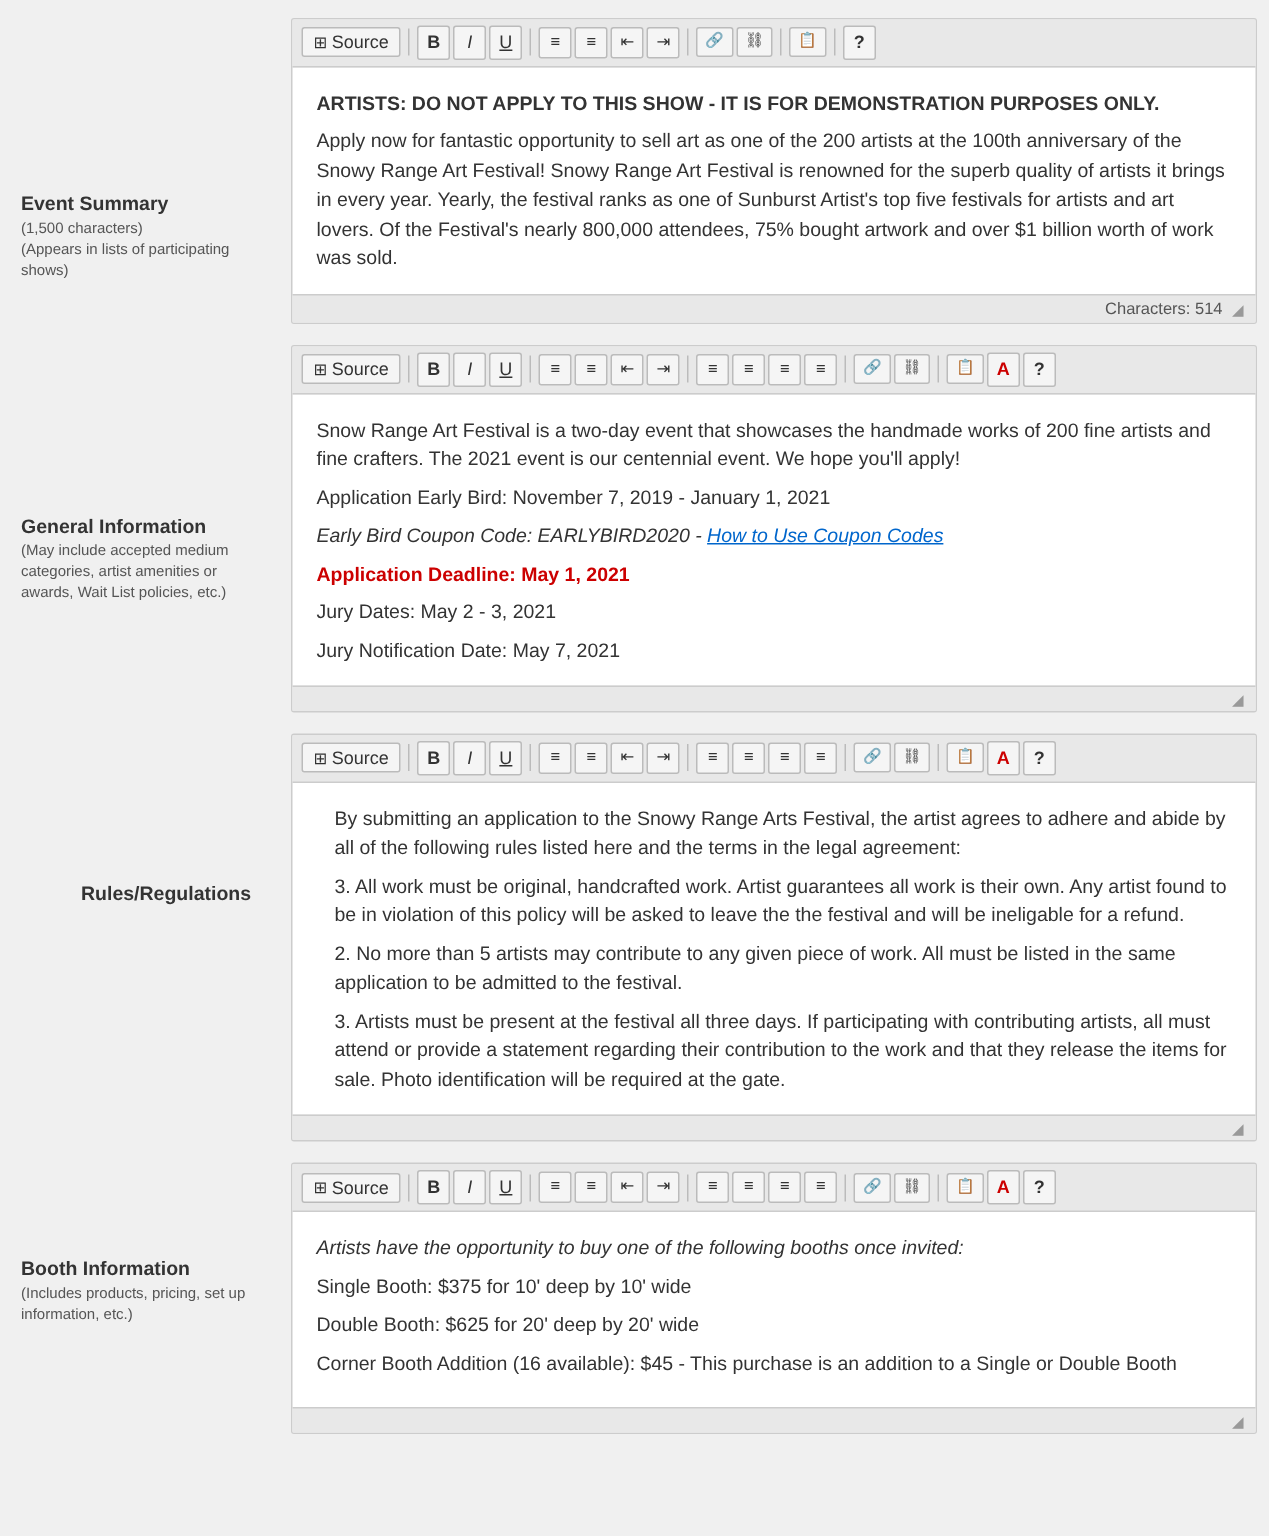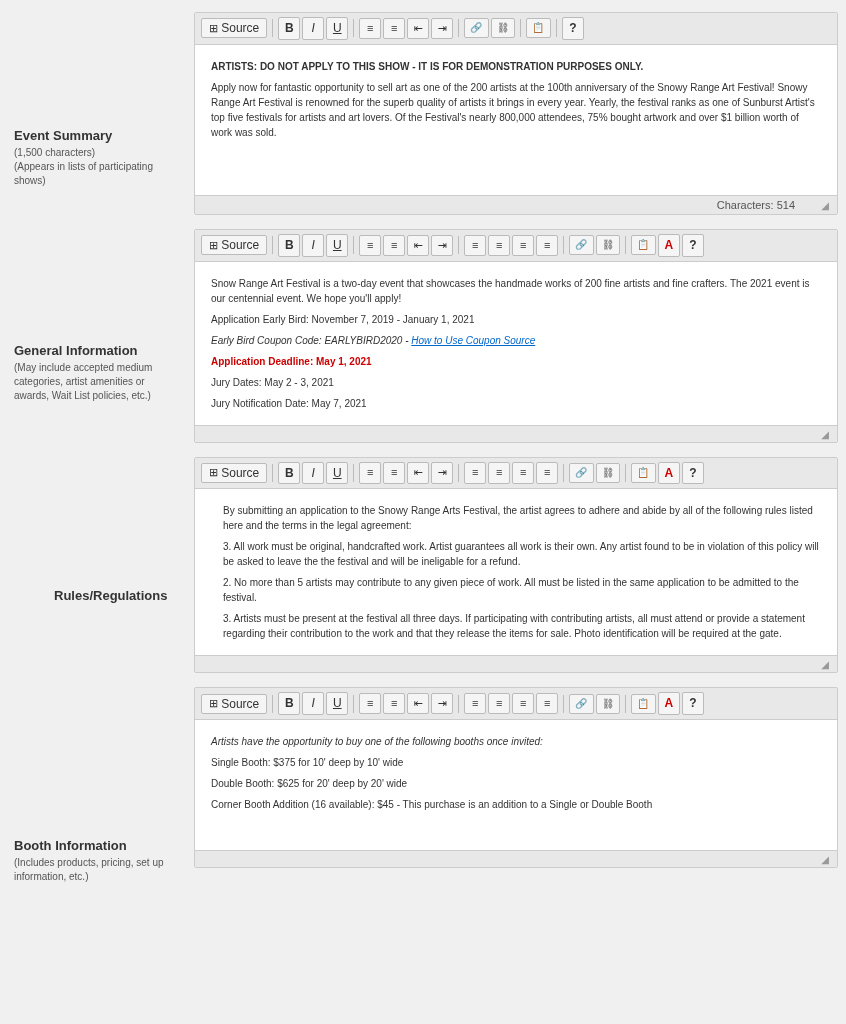--- a/index.html
+++ b/index.html
@@ -88,35 +88,35 @@
       height: 18px;
       background: #bbb;
       margin: 0 3px;
     }
     .toolbar-bold { font-weight: bold; }
     .toolbar-italic { font-style: italic; }
     .toolbar-underline { text-decoration: underline; }
     .editor-body {
       padding: 14px 16px;
       min-height: 80px;
-      font-size: 10px;
+      font-size: 13px;
       line-height: 1.5;
       color: #333;
     }
     .editor-footer {
       background: #e8e8e8;
       border-top: 1px solid #ccc;
       padding: 3px 8px;
       text-align: right;
       font-size: 11px;
       color: #555;
       display: flex;
       justify-content: flex-end;
       align-items: center;
-      gap: 24px;
+      gap: 4px;
     }
     .resize-handle {
       width: 10px;
       height: 10px;
       color: #999;
       font-size: 10px;
       cursor: se-resize;
     }
     .content-bold { font-weight: bold; }
     .content-italic { font-style: italic; }
@@ -209,21 +209,21 @@
         <button class="toolbar-btn" style="font-size:10px;">⛓</button>
         <div class="toolbar-sep"></div>
         <button class="toolbar-btn" style="font-size:10px;">📋</button>
         <button class="toolbar-btn" style="font-weight:bold; color:#cc0000;">A</button>
         <button class="toolbar-btn" style="font-weight:bold;">?</button>
       </div>
       <div class="editor-body" style="min-height: 160px;">
         <p class="content-para">Snow Range Art Festival is a two-day event that showcases the handmade works of 200 fine artists and fine crafters. The 2021 event is our centennial event. We hope you'll apply!</p>
         <p class="content-para">Application Early Bird: November 7, 2019 - January 1, 2021</p>
         <p class="content-para">
-          <span class="content-italic">Early Bird Coupon Code: EARLYBIRD2020 - </span><a class="content-link content-italic">How to Use Coupon Source</a>
+          <span class="content-italic">Early Bird Coupon Code: EARLYBIRD2020 - </span><a class="content-link content-italic">How to Use Coupon Codes</a>
         </p>
         <p class="content-para content-red content-bold">Application Deadline: May 1, 2021</p>
         <p class="content-para">Jury Dates: May 2 - 3, 2021</p>
         <p class="content-para">Jury Notification Date: May 7, 2021</p>
       </div>
       <div class="editor-footer">
         <span class="resize-handle">◢</span>
       </div>
     </div>
 

